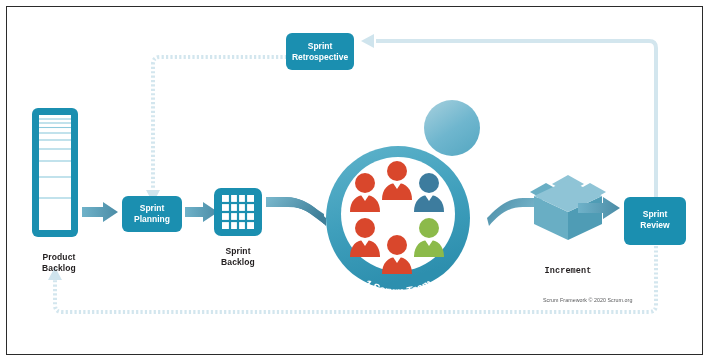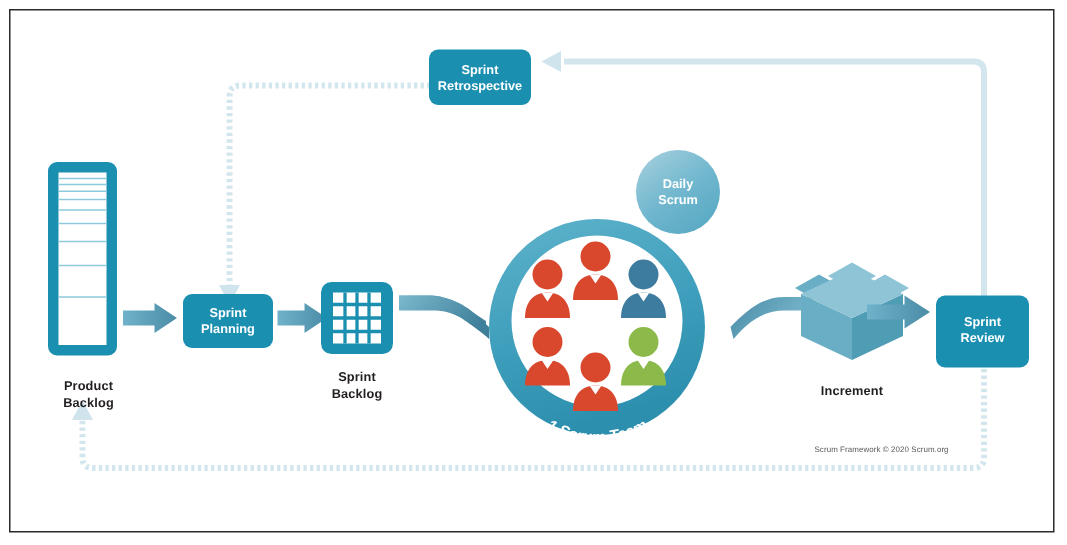--- a/index.html
+++ b/index.html
@@ -235,25 +235,23 @@
 
   <div class="box-text" style="left:286px; top:41px; width:68px;">Sprint
 Retrospective</div>
 
   <div class="box-text" style="left:122px; top:203px; width:60px;">Sprint
 Planning</div>
 
   <div class="box-text" style="left:624px; top:209px; width:62px;">Sprint
 Review</div>
 
-  <div class="box-text" style="left:424px; top:117px; width:56px;">Daily
-Scrum</div>
 
   <div class="node-label" style="left:24px; top:252px; width:70px;">Product
 Backlog</div>
 
   <div class="node-label" style="left:203px; top:246px; width:70px;">Sprint
 Backlog</div>
 
-  <div class="node-label" style="left:533px; top:255px; width:70px;">Increment</div>
+  <div class="node-label" style="left:533px; top:266px; width:70px;font-family:Liberation Mono, monospace;">Increment</div>
 
   <div class="credit" style="left:543px; top:297px;">Scrum Framework © 2020 Scrum.org</div>
 </div>
 
 </body></html>

